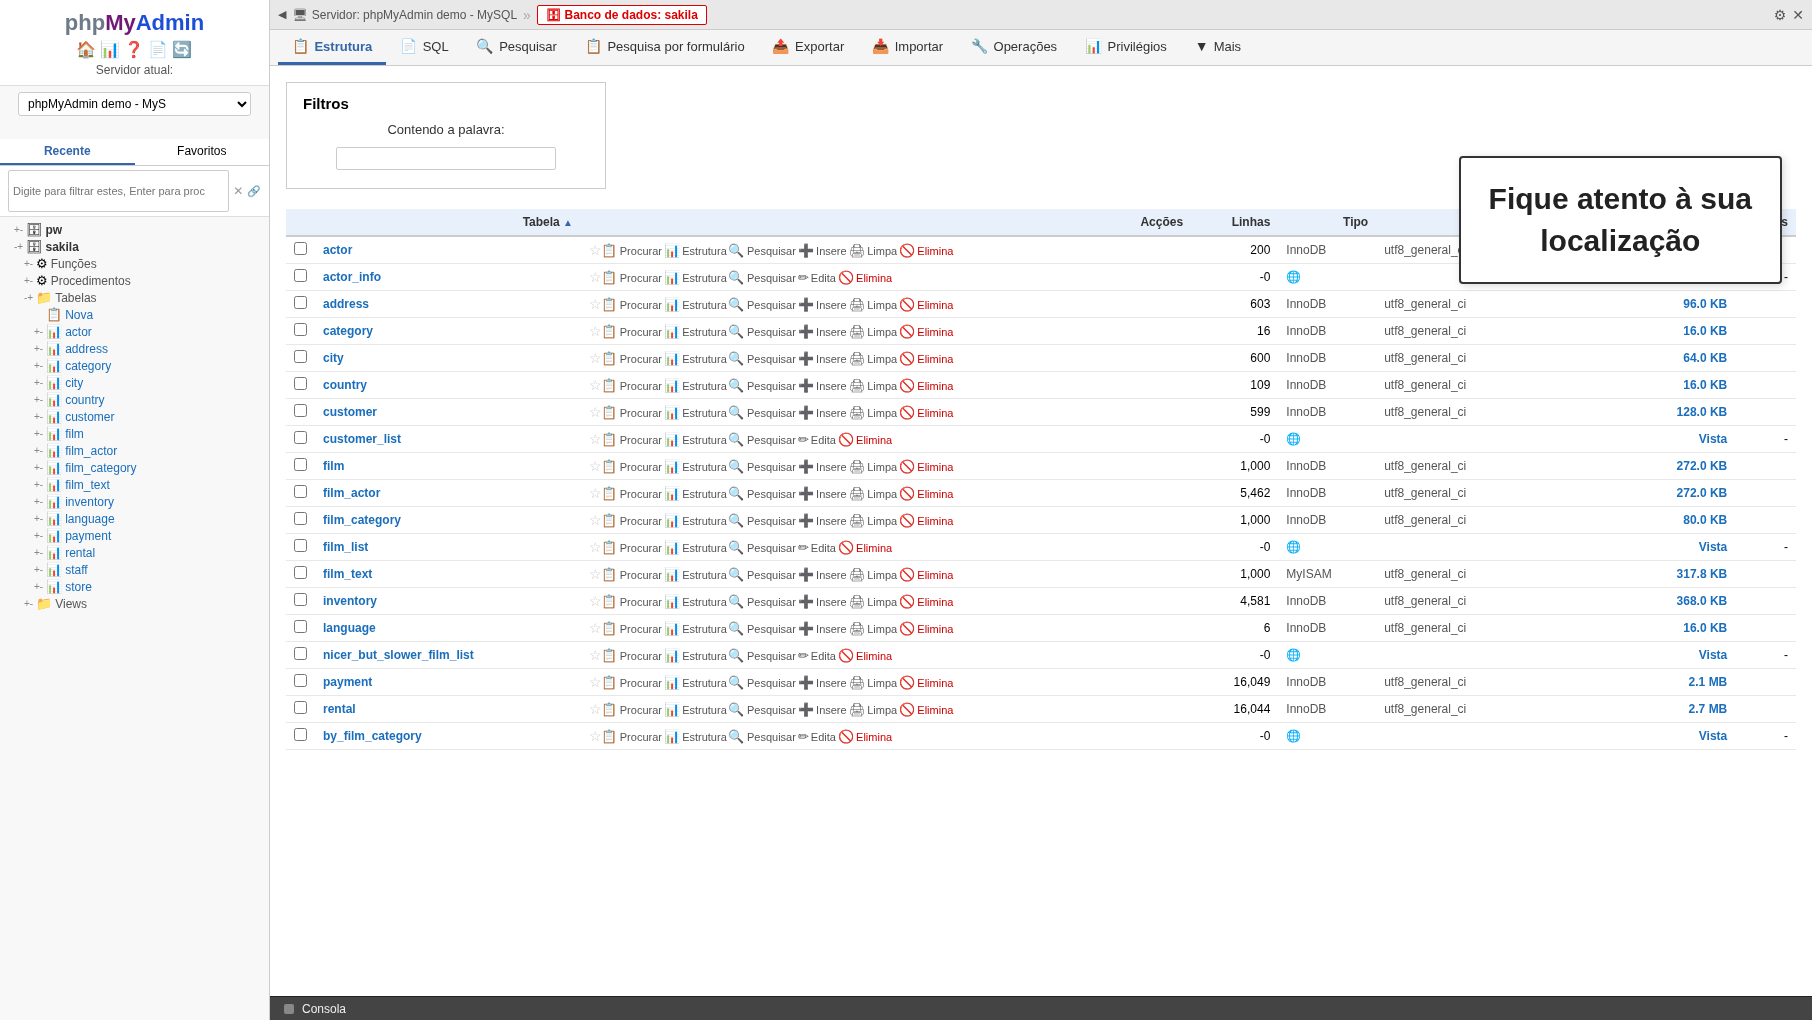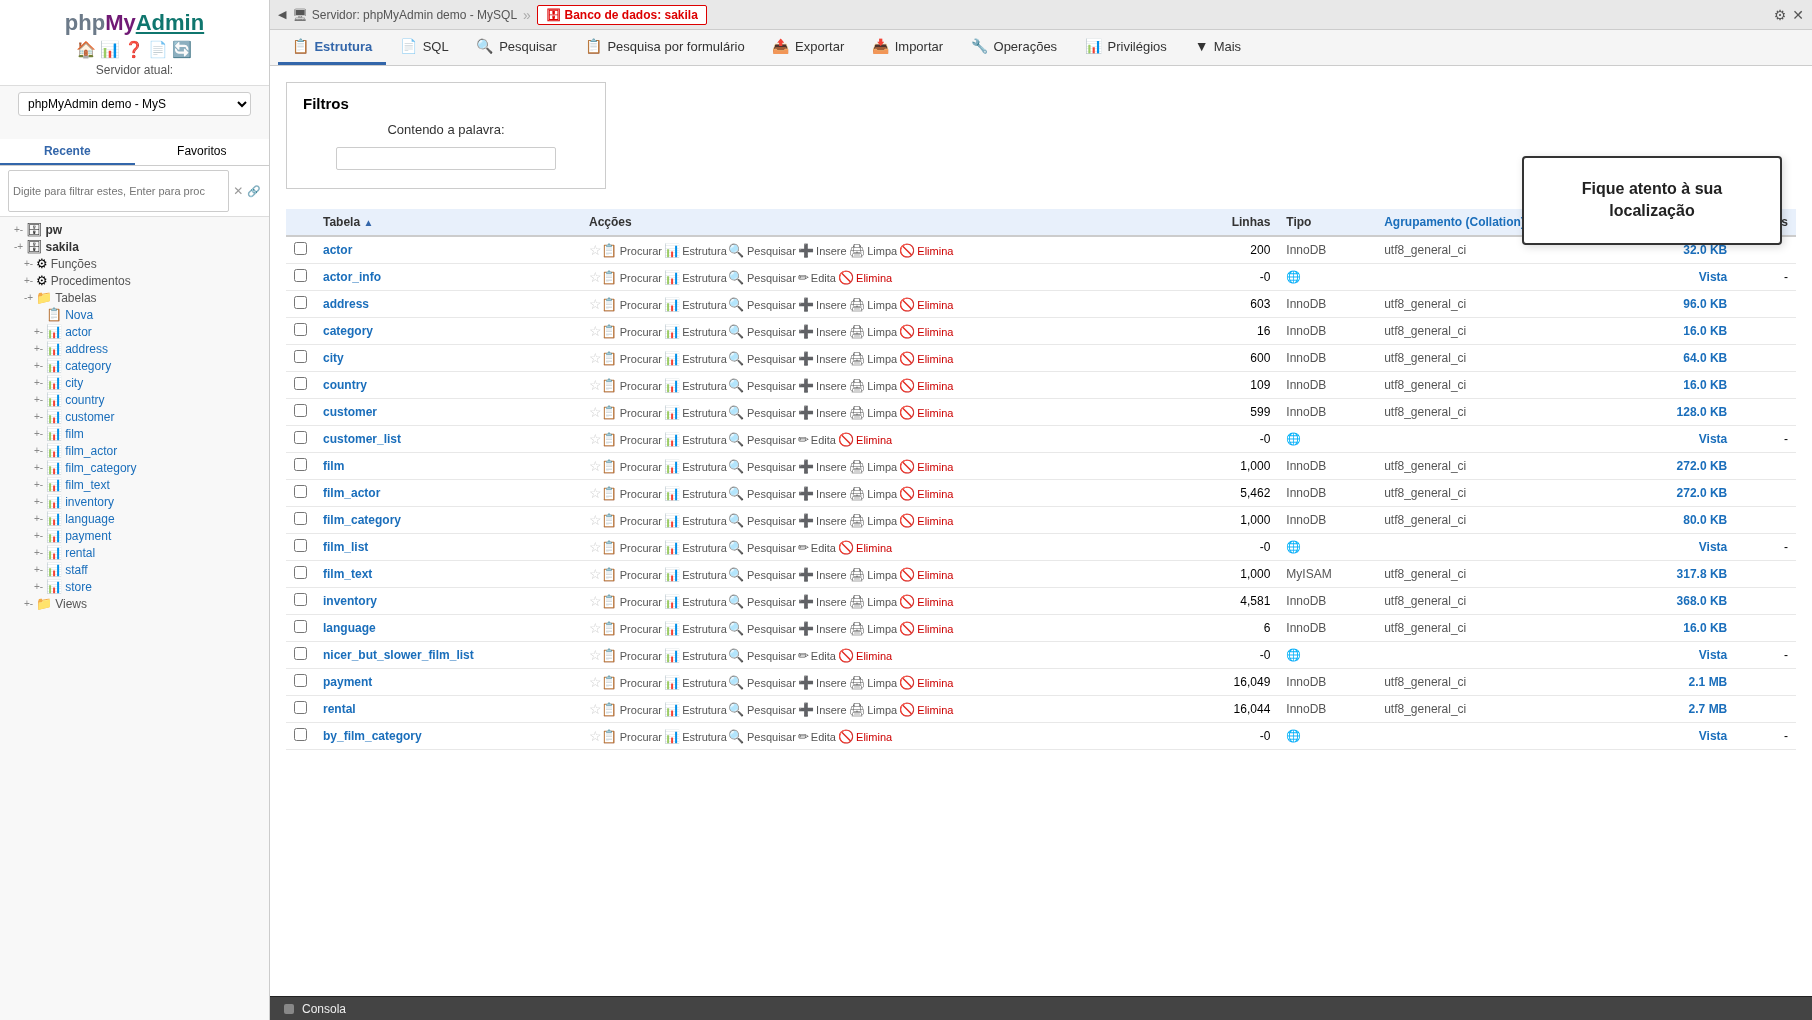--- a/index.html
+++ b/index.html
@@ -21,21 +21,21 @@
       padding: 10px 12px 8px;
       border-bottom: 1px solid #ddd;
       text-align: center;
     }
     #logo-text {
       font-size: 22px;
       font-weight: bold;
     }
     #logo-php { color: #6c7a89; }
     #logo-my { color: #701a75; }
-    #logo-admin { color: #0f766e; text-decoration: underline; }
+    #logo-admin { color: #1d4ed8; }
     .logo-icons { margin: 4px 0; display: flex; gap: 4px; justify-content: center; align-items: center; }
     .logo-icons span { font-size: 16px; cursor: pointer; }
     #server-label { font-size: 12px; color: #555; margin-top: 4px; }
     #server-select-wrap { padding: 6px 18px; }
     #server-select { width: 100%; padding: 3px 5px; border: 1px solid #ccc; border-radius: 3px; background: #fff; font-size: 12px; }
     #tabs-row { display: flex; border-bottom: 1px solid #ccc; background: #fff; margin-top: 17px; }
     .tab-btn { flex: 1; padding: 5px 8px; border: none; background: none; cursor: pointer; font-size: 12px; border-bottom: 2px solid transparent; }
     .tab-btn.active { border-bottom: 2px solid #36a; color: #36a; font-weight: bold; }
     #filter-input-wrap { padding: 4px 8px; border-bottom: 1px solid #ddd; background: #fff; display: flex; align-items: center; gap: 4px; }
     #filter-input { flex: 1; border: 1px solid #ccc; padding: 14px 4px; font-size: 11px; border-radius: 2px; }
@@ -130,21 +130,21 @@
 
     
     #db-table { width: 100%; border-collapse: collapse; margin-top: 4px; }
     #db-table thead tr th {
       background: #e8f0fb;
       padding: 6px 8px;
       font-size: 12px;
       color: #333;
       border-bottom: 2px solid #ccc;
       white-space: nowrap;
-      text-align: left;
+      text-align: right;
     }
     #db-table thead tr th.right { text-align: right; }
     #db-table thead tr th.blue { color: #1a6ebb; }
     #db-table tbody tr { border-bottom: 1px solid #e8e8e8; }
     #db-table tbody td { padding: 5px 8px; font-size: 12px; vertical-align: middle; white-space: nowrap; }
     .checkbox-col { width: 20px; }
     .table-name { color: #1a6ebb; font-weight: bold; cursor: pointer; }
     .action-btn { color: #555; font-size: 11px; cursor: pointer; display: inline-flex; align-items: center; gap: 2px; margin-right: 2px; }
     .action-btn .icon { font-size: 13px; }
     .action-btn.red { color: #c00; }
@@ -156,21 +156,21 @@
 
     
     #tooltip-box {
       position: absolute;
       top: 90px;
       right: 30px;
       background: #fff;
       border: 2px solid #333;
       border-radius: 4px;
       padding: 20px 28px;
-      font-size: 16px;
+      font-size: 30px;
       font-weight: bold;
       text-align: center;
       color: #222;
       z-index: 100;
       min-width: 260px;
       line-height: 1.4;
       box-shadow: 2px 2px 8px rgba(0,0,0,0.15);
     }
     
     #arrow-overlay {

